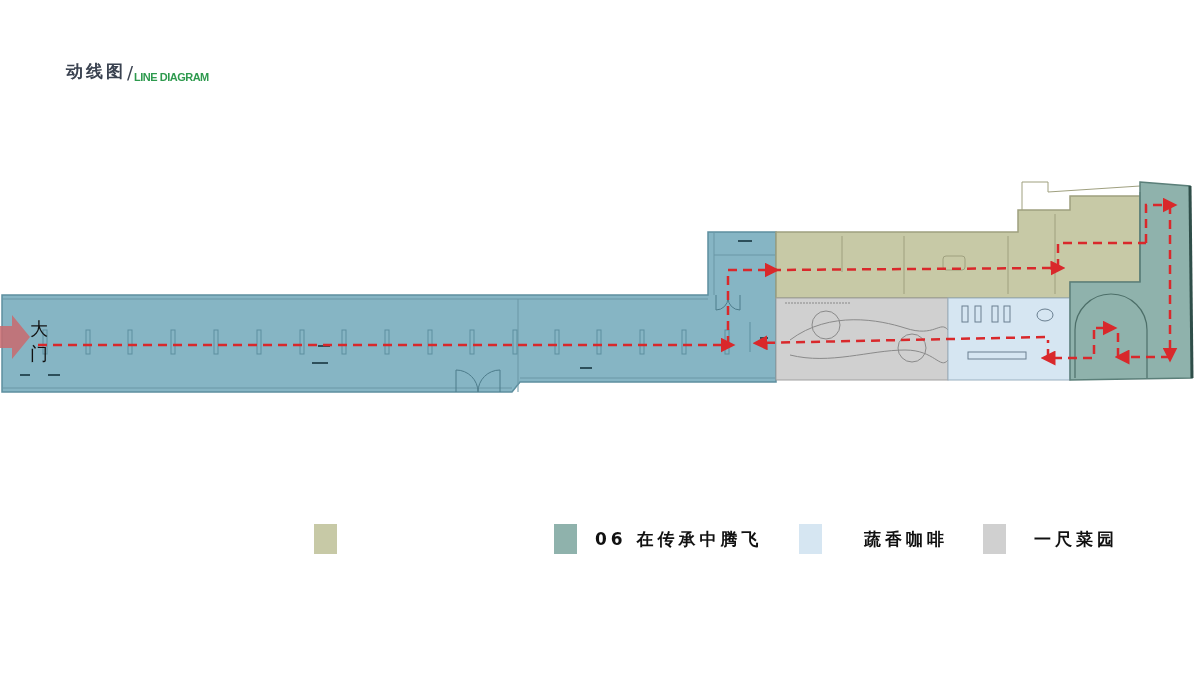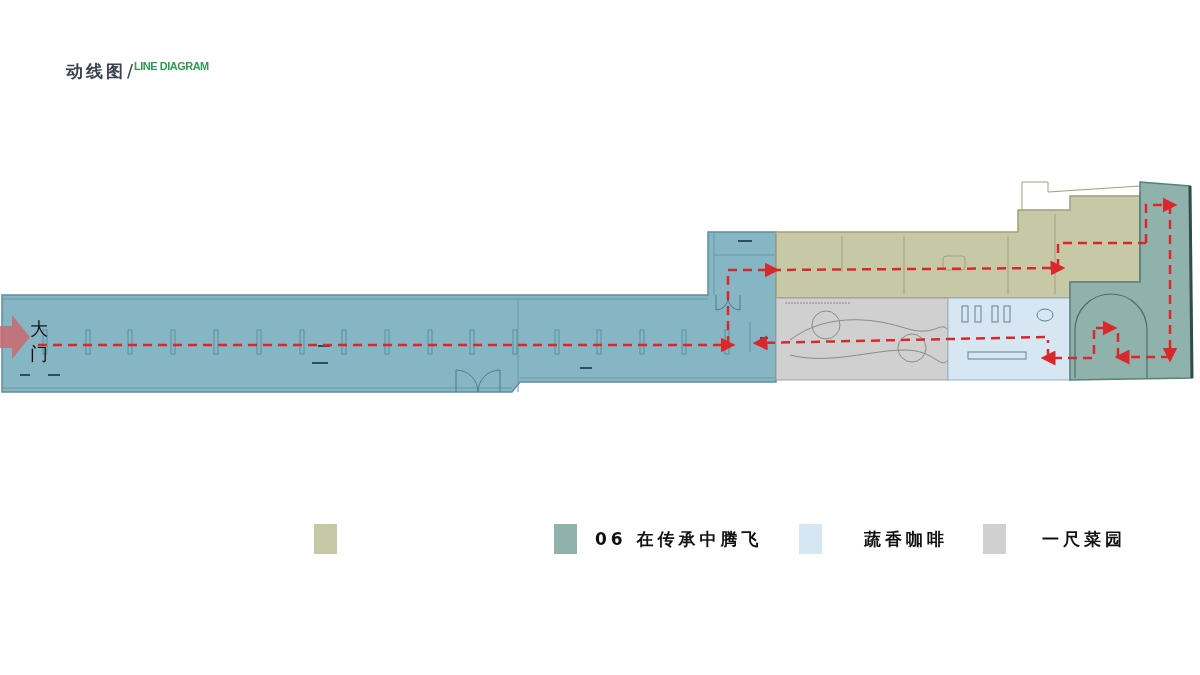--- a/index.html
+++ b/index.html
@@ -1,17 +1,17 @@
 <!DOCTYPE html>
 <html><head>
 <meta charset="utf-8">
 <style>
   html, body { margin:0; padding:0; }
   body { width:1200px; height:675px; background:#ffffff; position:relative; overflow:hidden; font-family:"DejaVu Sans", sans-serif; }
-  .title { position:absolute; left:66px; top:60px; display:flex; align-items:flex-start; }
+  .title { position:absolute; left:66px; top:60px; display:flex; align-items:flex-end; }
   .title .cn { font-size:17px; font-weight:bold; color:#3a4250; letter-spacing:3px; }
   .title .slash { font-size:18px; color:#3a4250; margin:0 1px; }
   .title .en { font-family:"Liberation Sans", sans-serif; font-size:11px; font-weight:bold; color:#2e9a4e; letter-spacing:-0.5px; }
   svg.plan { position:absolute; left:0; top:0; }
   .legend { position:absolute; top:523px; left:0; width:1200px; height:32px; }
   .legend-item { position:absolute; top:0; display:flex; align-items:center; height:32px; }
   .swatch { width:23px; height:30px; }
   .legend-label { font-size:17px; font-weight:bold; color:#111; letter-spacing:4px; margin-left:18px; white-space:nowrap; }
 </style>
 </head>
@@ -148,15 +148,15 @@
   <div class="legend-item" style="left:554px">
     <div class="swatch" style="background:#8fb2ac"></div>
     <span class="legend-label">06 在传承中腾飞</span>
   </div>
   <div class="legend-item" style="left:799px">
     <div class="swatch" style="background:#d6e6f2"></div>
     <span class="legend-label" style="margin-left:42px">蔬香咖啡</span>
   </div>
   <div class="legend-item" style="left:983px">
     <div class="swatch" style="background:#d0d0d0"></div>
-    <span class="legend-label" style="margin-left:36px">一尺菜园</span>
+    <span class="legend-label" style="margin-left:28px">一尺菜园</span>
   </div>
 </div>
 
 </body></html>

